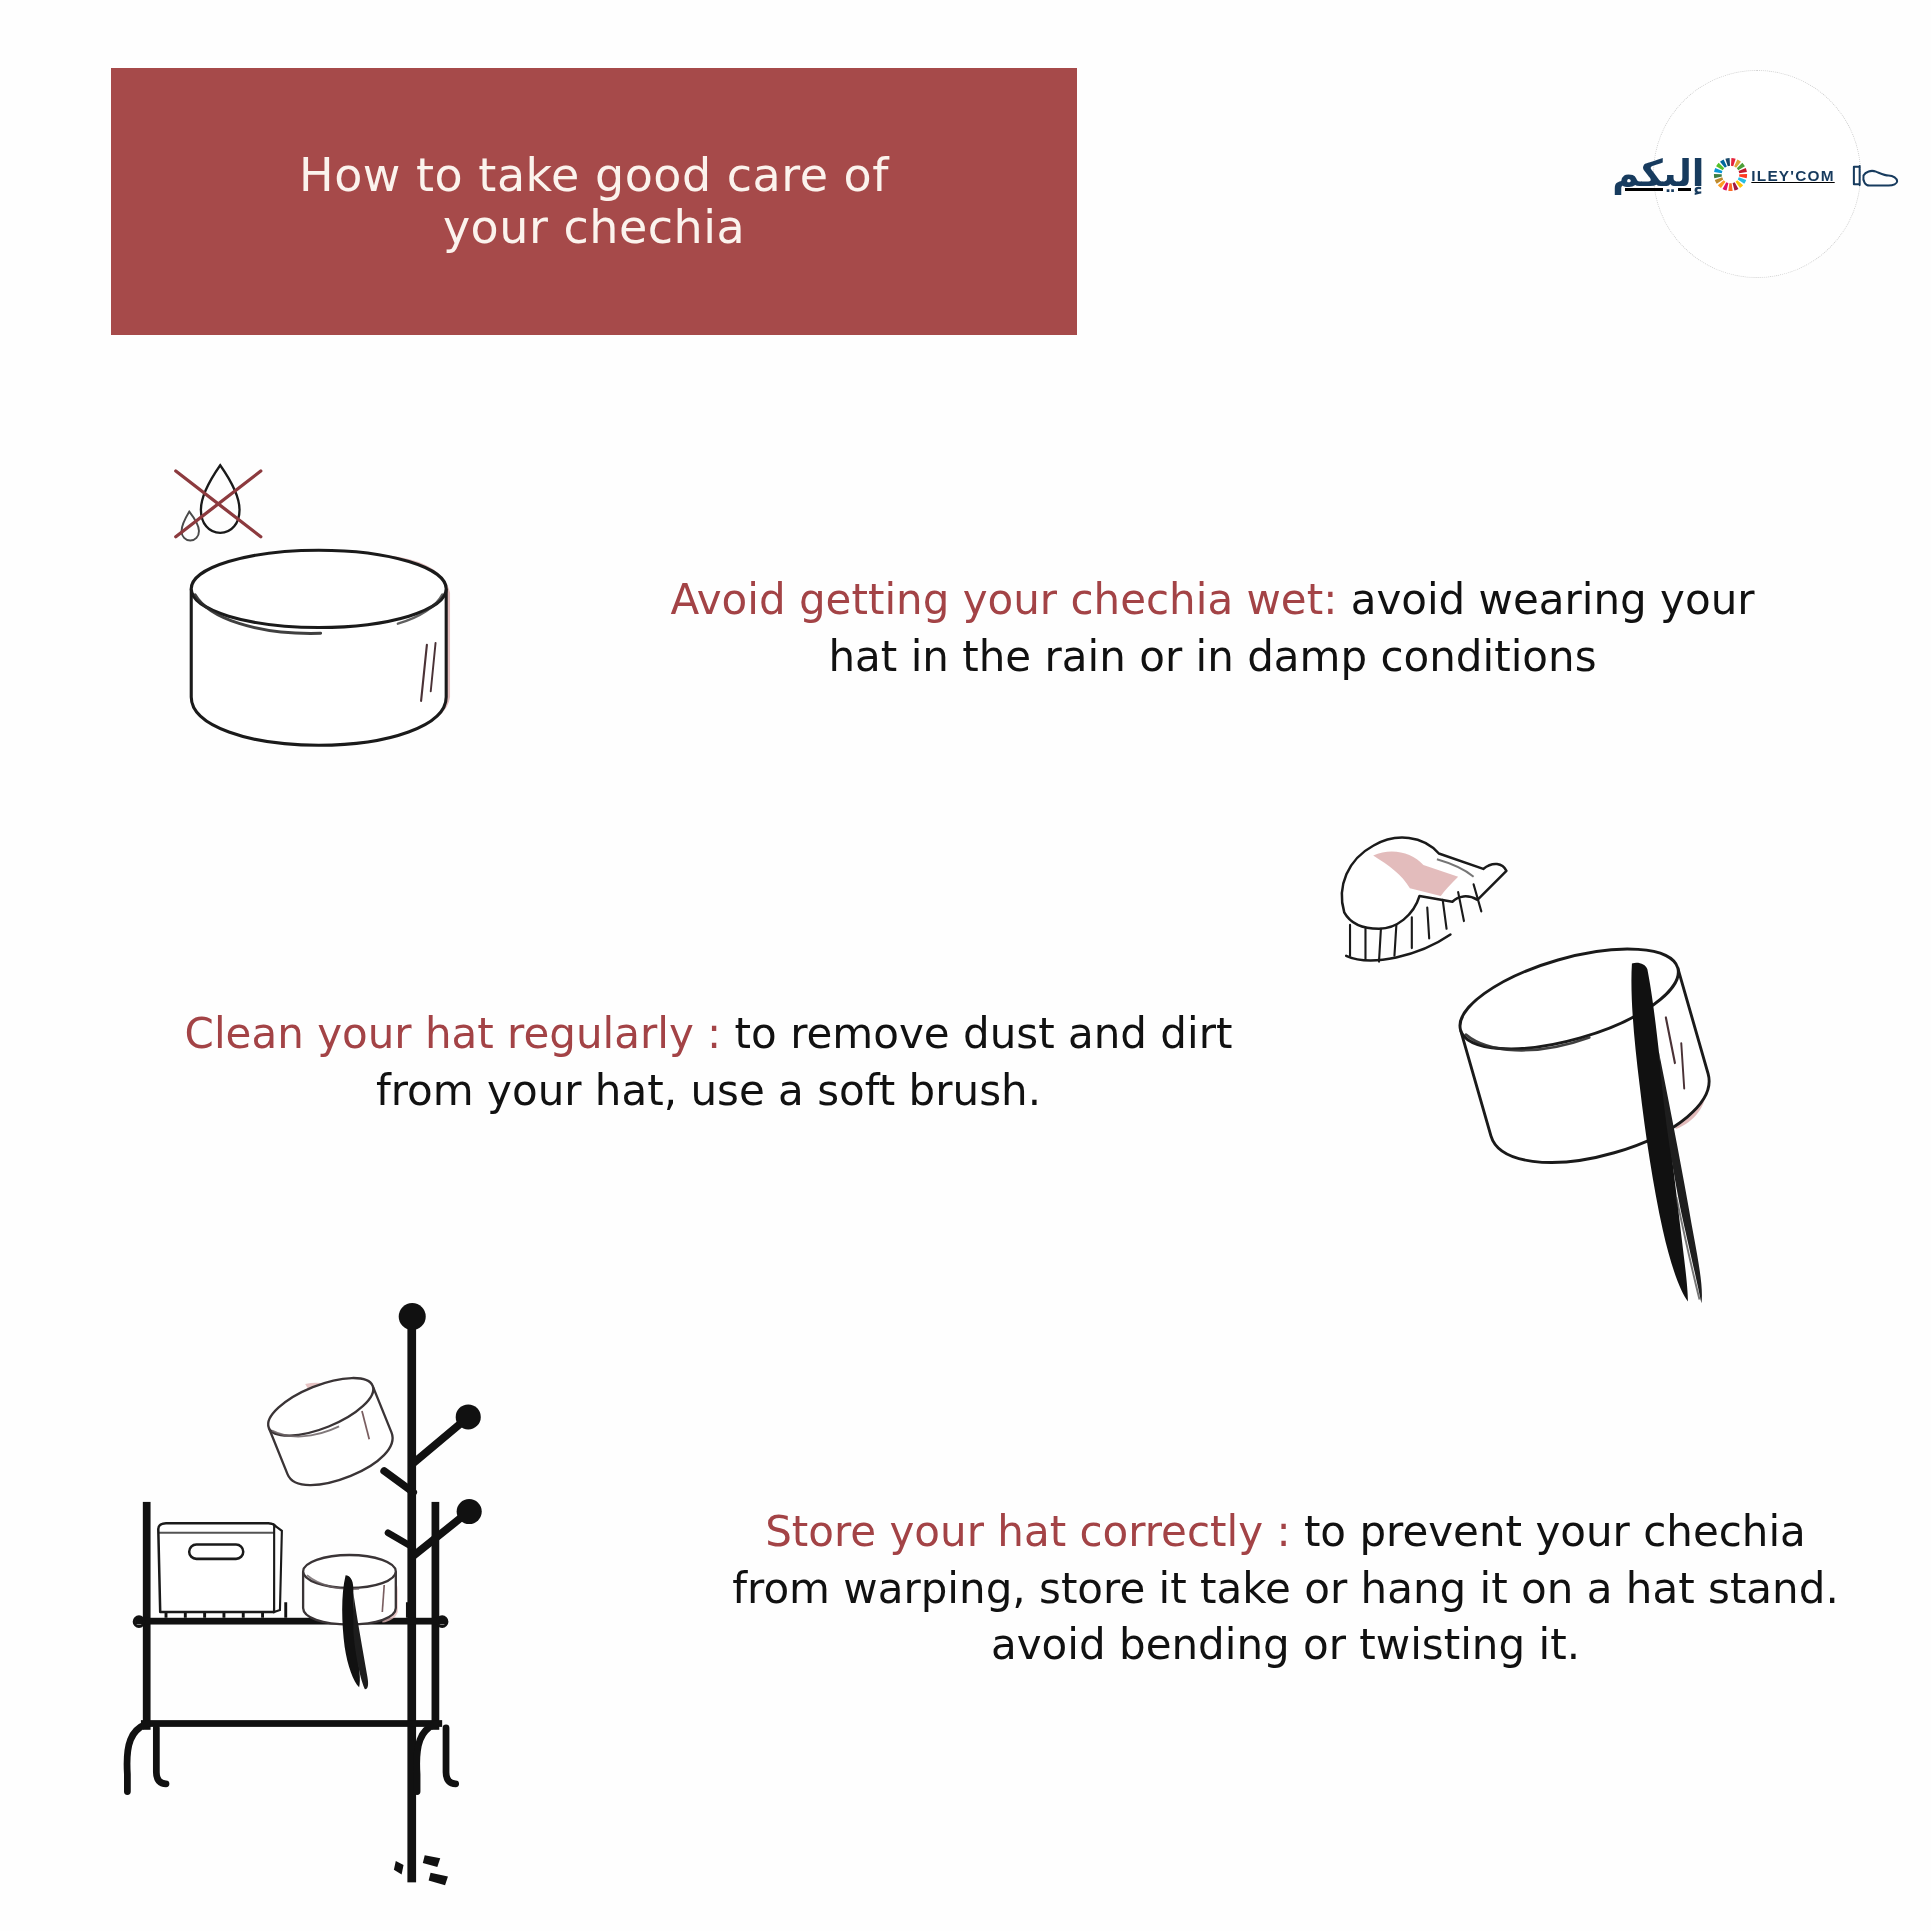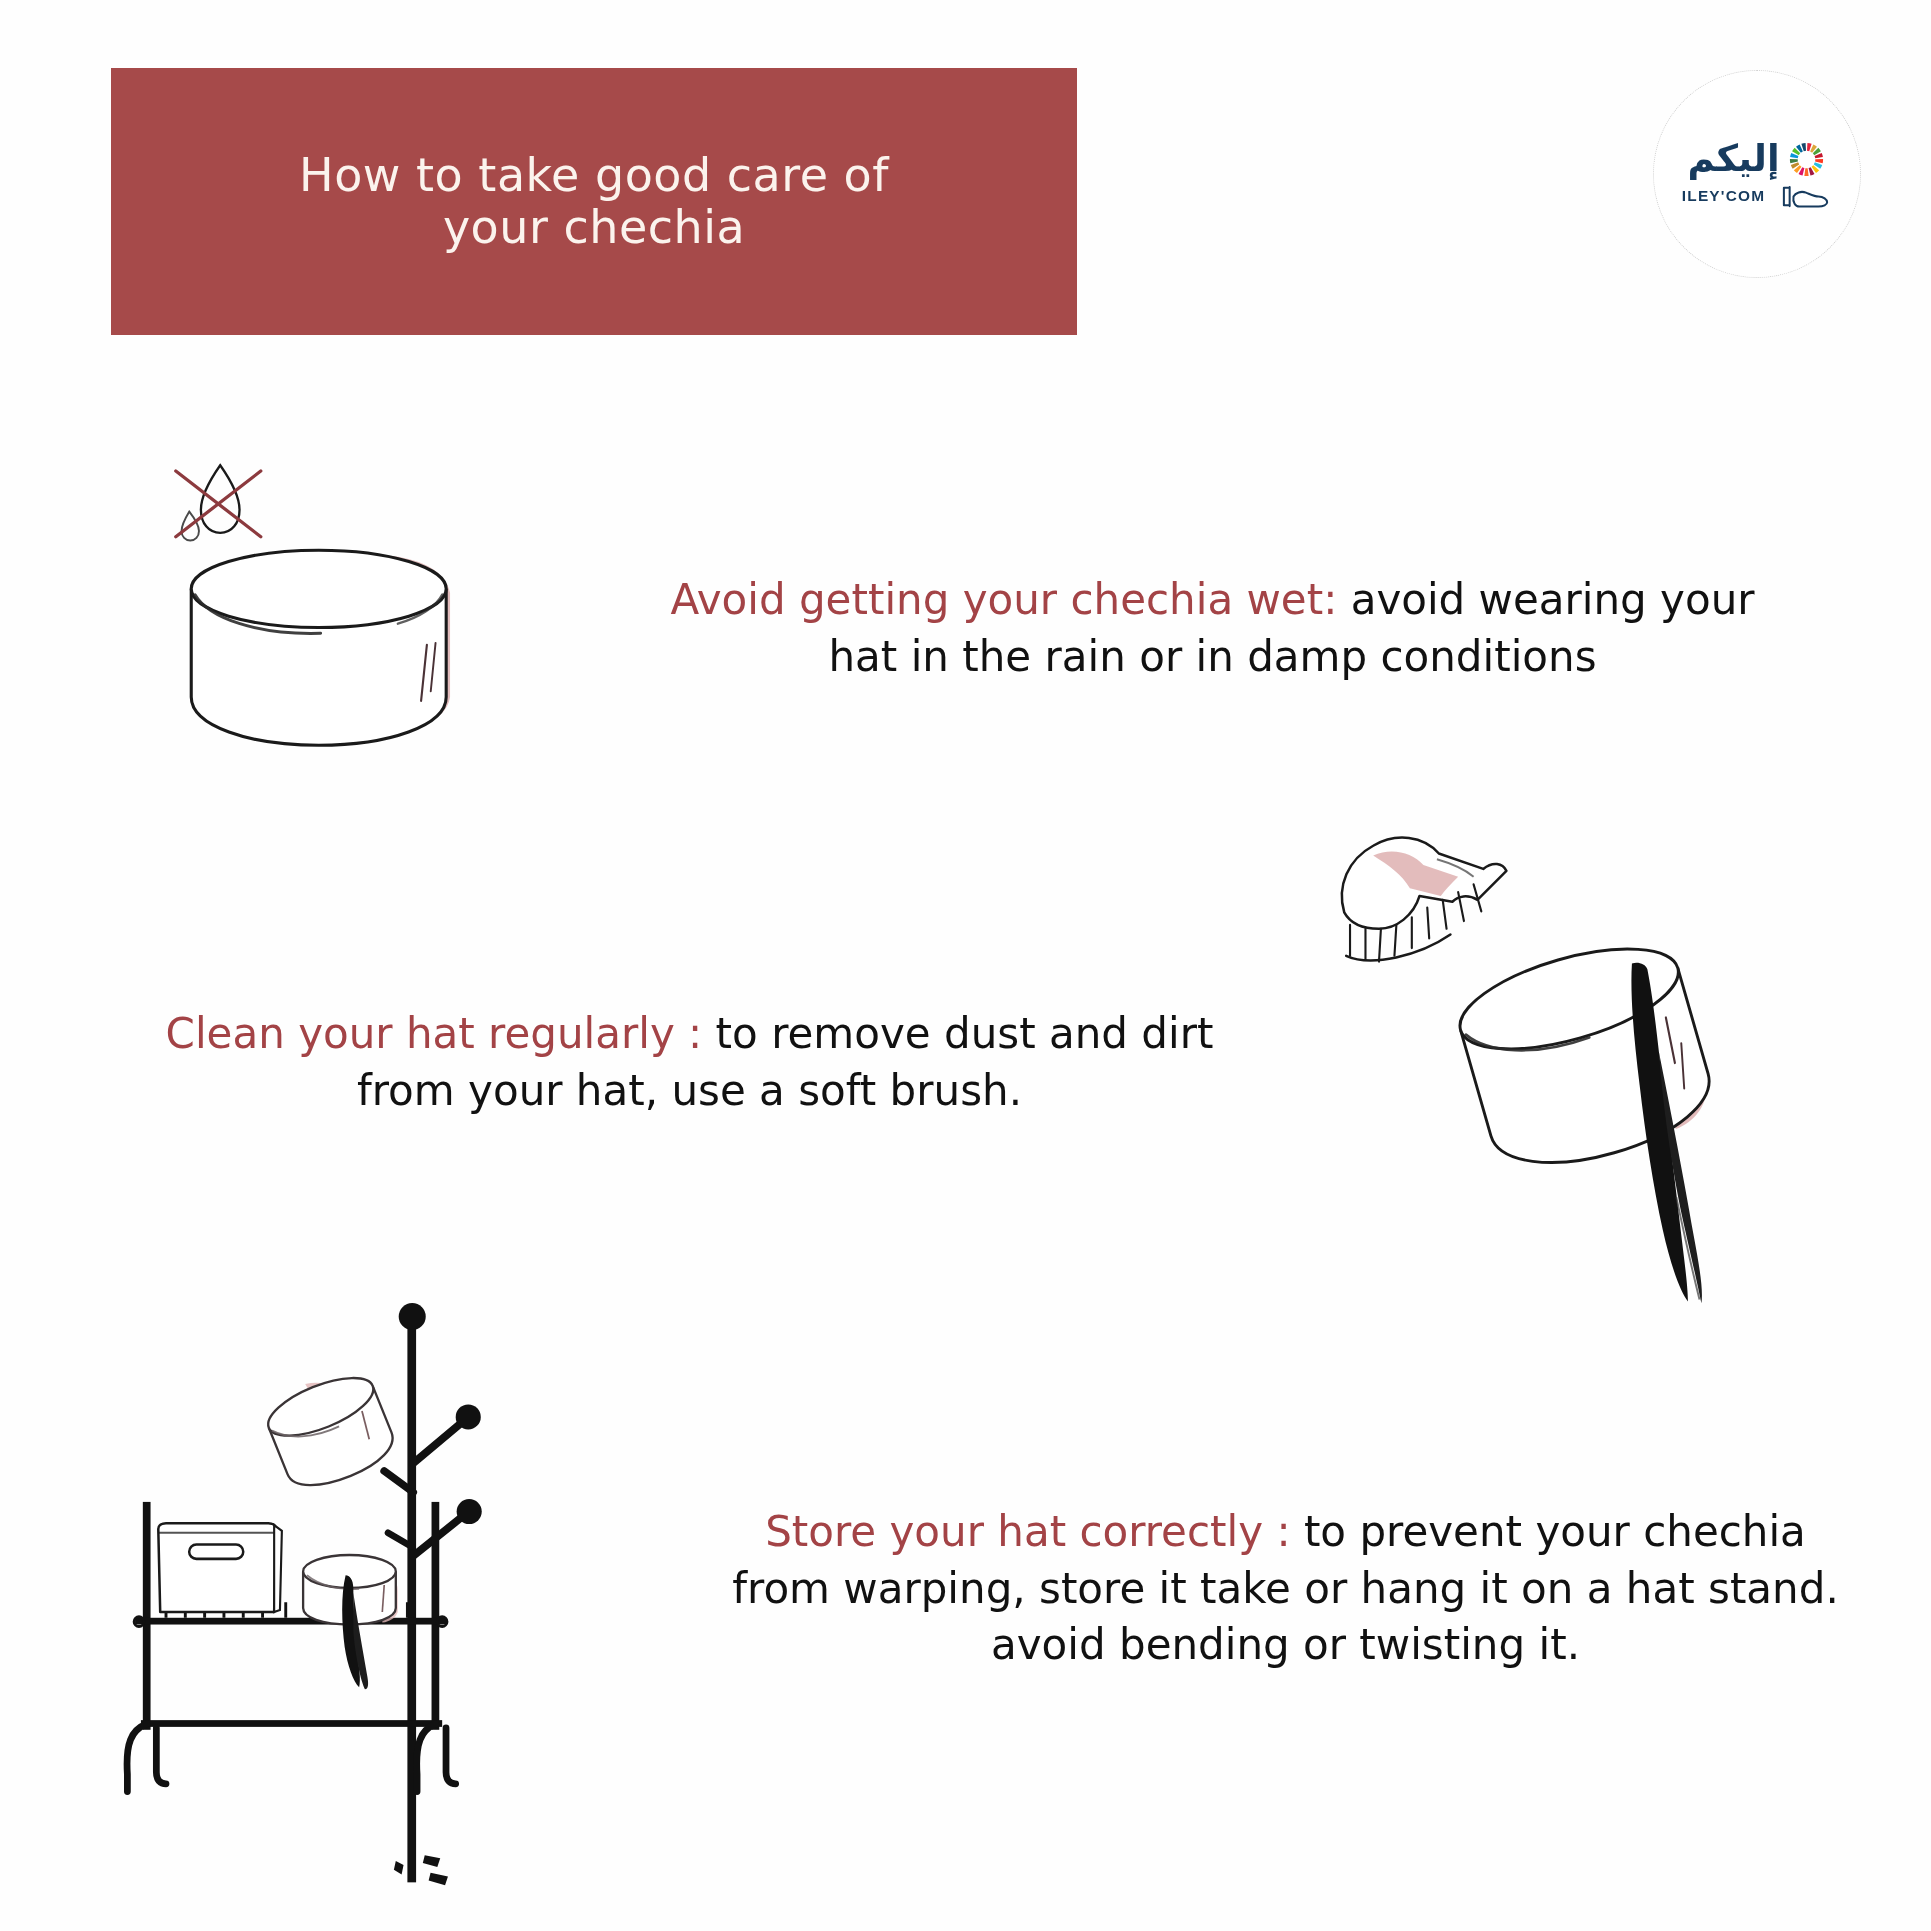--- a/index.html
+++ b/index.html
@@ -49,23 +49,24 @@
     height: 208px;
     border-radius: 50%;
     background: #ffffff;
     border: 1.9px dotted #cfcfcf;
     box-sizing: border-box;
   }
   #brand-logo .logo-inner {
     position: absolute;
     inset: 0;
     display: flex;
-    flex-direction: column;
+    flex-direction: row;
     align-items: center;
     justify-content: center;
+    text-decoration: underline;
   }
   #logo-arabic {
     font-size: 37px;
     color: #173b5e;
     font-weight: bold;
     line-height: 1;
     direction: rtl;
     font-family: "DejaVu Sans", sans-serif;
     margin-bottom: 1.9px;
   }
@@ -94,21 +95,21 @@
     color: #a34346;
   }
 
   
   #text-block-1 {
     left: 662px;
     top: 572px;
     width: 1101px;
   }
   #text-block-2 {
-    left: 120px;
+    left: 139px;
     top: 1006px;
     width: 1139px;
   }
   #text-block-3 {
     left: 716px;
     top: 1504px;
     width: 1139px;
   }
 
   

